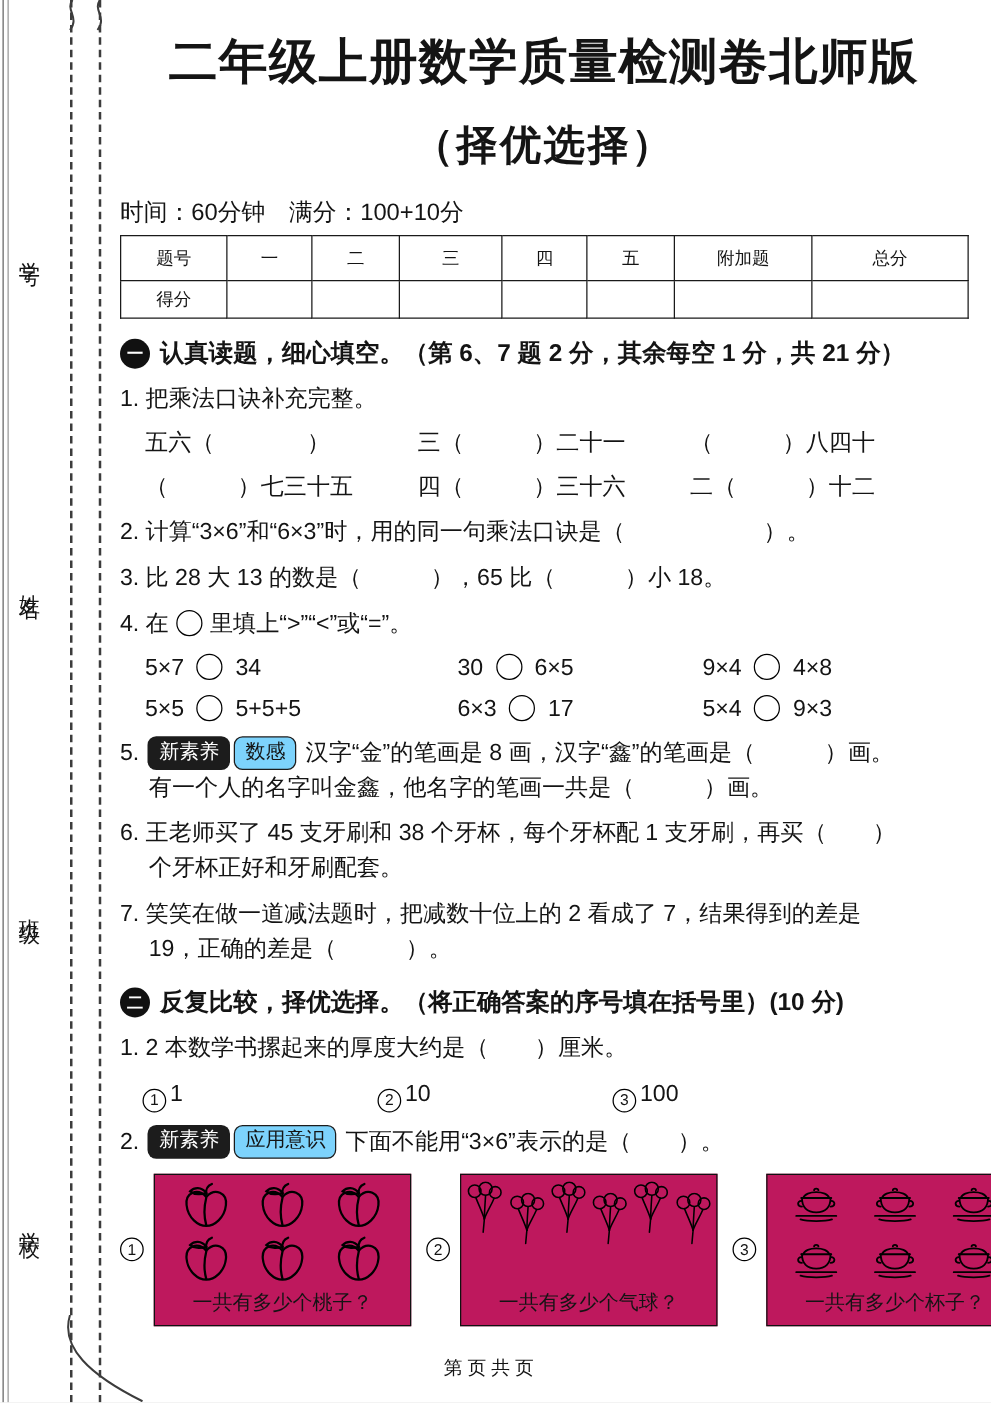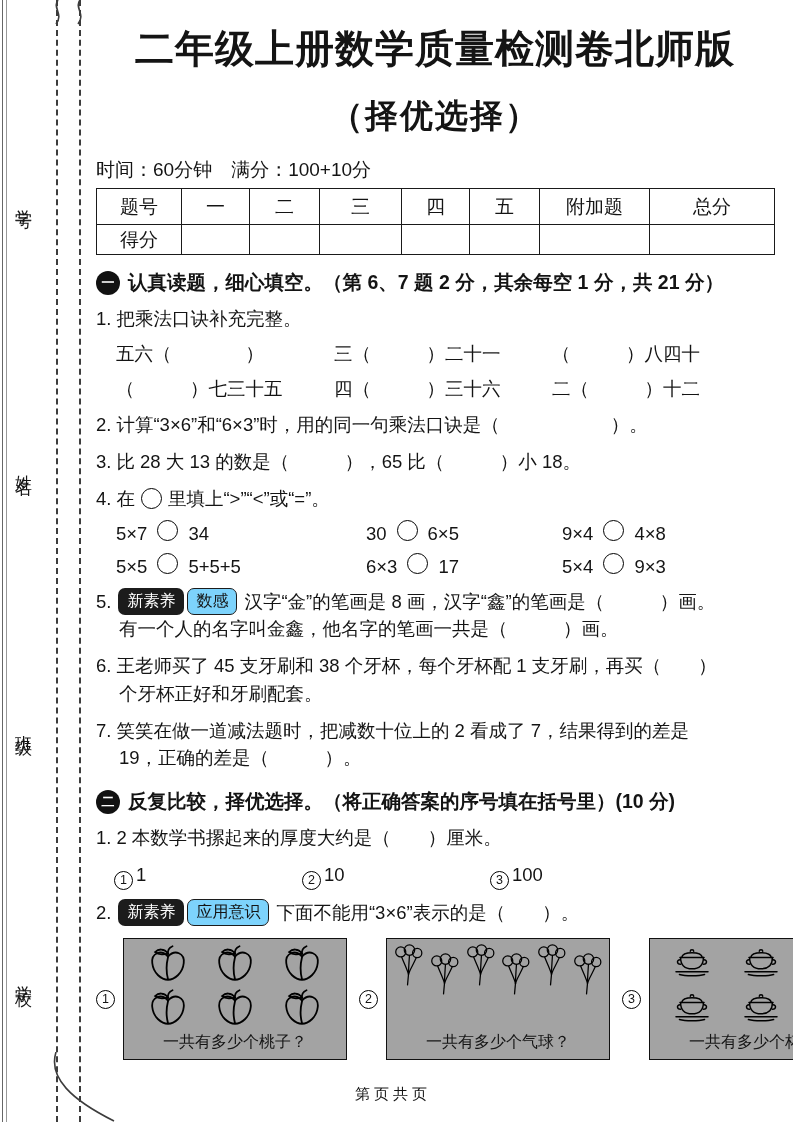--- a/index.html
+++ b/index.html
@@ -19,59 +19,59 @@
 
   .blabel { position:absolute; left:12px; writing-mode:vertical-rl; font-size:17px; letter-spacing:4px; }
   .b1 { top:196px; } .b2 { top:462px; } .b3 { top:722px; } .b4 { top:972px; }
 
   .content { position:absolute; left:96px; top:0; width:678px; }
   .title { margin-top:22px; text-align:center; font-size:39px; font-weight:bold; letter-spacing:1px; }
   .subtitle { margin-top:18px; text-align:center; font-size:33px; font-weight:bold; letter-spacing:2px; }
   .meta { margin-top:18px; text-align:left; font-size:19px; padding-right:2px; }
 
   .score-table { margin-top:5px; width:678px; border-collapse:collapse; table-layout:fixed; }
-  .score-table td { border:1.8px solid #1a1a1a; text-align:center; font-size:19px; height:36px; }
+  .score-table td { border:1.8px solid #1a1a1a; text-align:center; font-size:14px; height:36px; }
   .score-table tr.r2 td { height:30px; }
 
   .sec-head { margin-top:14px; display:flex; align-items:center; gap:8px; }
   .sec-head.s2 { margin-top:16px; }
   .sec-badge { flex:0 0 auto; width:24px; height:24px; border-radius:50%; background:#111; color:#fff;
                font-size:13px; font-weight:bold; display:flex; align-items:center; justify-content:center; }
   .sec-title { font-size:19.5px; font-weight:bold; }
 
   .q { margin-top:9px; font-size:18.5px; line-height:1.5; }
   .qn { margin-right:5px; }
   .cont { padding-left:23px; }
 
   .fill-row { display:flex; padding-left:20px; margin-top:7px; }
   .fill-cell { width:218px; }
   .fill-cell:last-child { width:auto; }
 
   .cmp-row { display:flex; align-items:center; padding-left:20px; margin-top:9px; height:24px; }
-  .cmp-cell { display:flex; width:250px; }
+  .cmp-cell { display:flex; align-items:center; width:250px; }
   .cmp-cell:nth-child(2) { width:196px; }
   .cmp-cell:last-child { width:auto; }
   .cmp-circle { display:inline-block; width:21px; height:21px; border:1.7px solid #000; border-radius:50%;
                 margin:0 10px; flex:0 0 auto; background:#fff; }
   .cmp-circle.inline { vertical-align:-4px; margin:0 6px; }
 
   .badge-dark { display:inline-block; background:#1c1c1c; color:#fff; border-radius:7px;
                 padding:1px 9px 2px; font-size:16px; margin:0 3px 0 2px; vertical-align:2px; }
   .badge-line { display:inline-block; border:1.6px solid #1c1c1c; border-radius:7px; background:#7dd3fc;
                 padding:0 8px 1px; font-size:16px; margin-right:7px; vertical-align:2px; }
 
   .opt-row { display:flex; padding-left:18px; margin-top:9px; align-items:center; }
   .opt { width:188px; }
   .circ-num { display:inline-flex; width:19px; height:19px; border:1.4px solid #000; border-radius:50%;
               align-items:center; justify-content:center; font-size:12.5px; margin-right:3px;
               vertical-align:-3px; flex:0 0 auto; }
 
   .figures { display:flex; margin-top:12px; gap:12px; align-items:center; }
   .figure { display:flex; align-items:center; gap:5px; }
-  .fig-box { width:224px; height:122px; border:1.6px solid #111; display:flex; flex-direction:column; background:#a3a3a3; }
+  .fig-box { width:206px; height:122px; border:1.6px solid #111; display:flex; flex-direction:column; background:#be185d; }
   .fig-art { flex:1; display:flex; align-items:center; justify-content:center; overflow:hidden; }
   .fig-caption { text-align:center; font-size:16px; padding-bottom:5px; }
 
   .peach-grid { display:grid; grid-template-columns:repeat(3,1fr); justify-items:center; width:100%; padding:2px 10px; }
   .balloon-row { display:flex; width:100%; justify-content:space-evenly; align-items:flex-start; padding-top:5px; }
   .balloon-row svg:nth-child(even) { margin-top:9px; }
   .cup-grid { display:grid; grid-template-columns:repeat(3,1fr); justify-items:center; width:100%; padding:2px 8px; row-gap:3px; }
 
   .footer { position:absolute; left:0; right:7px; bottom:18px; text-align:center; font-size:15px; letter-spacing:4px; }
 </style>

